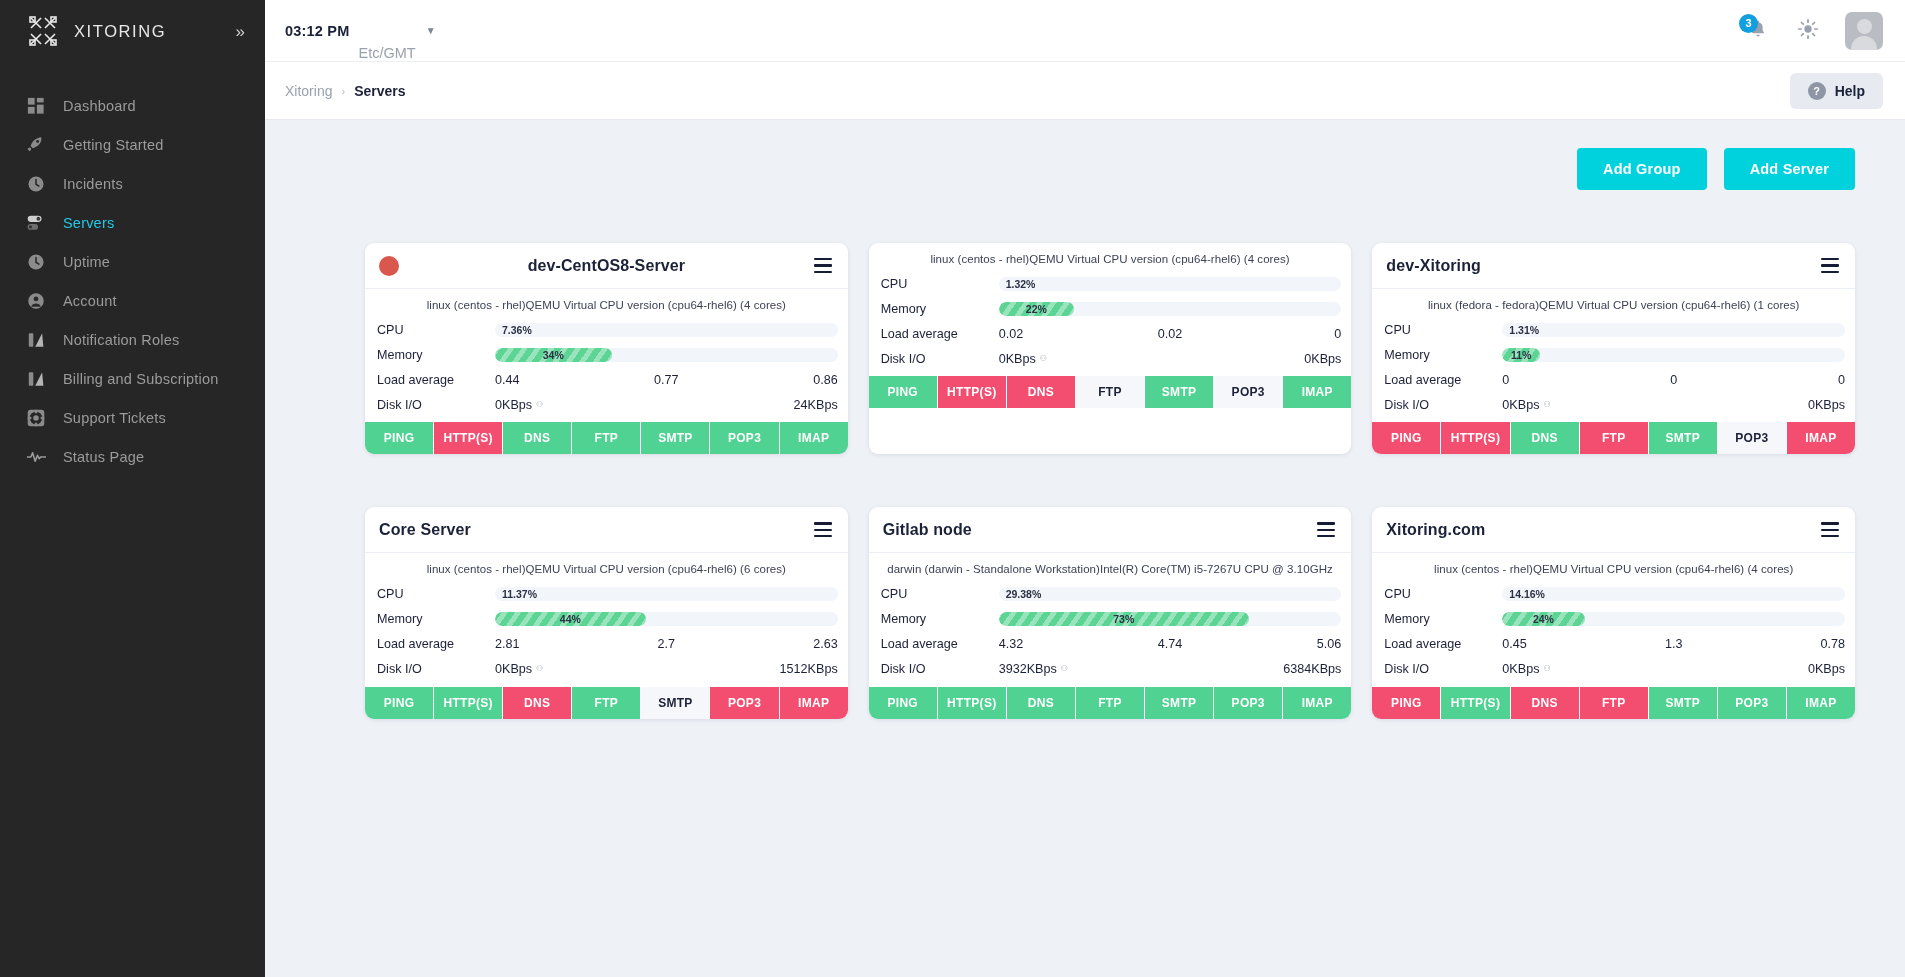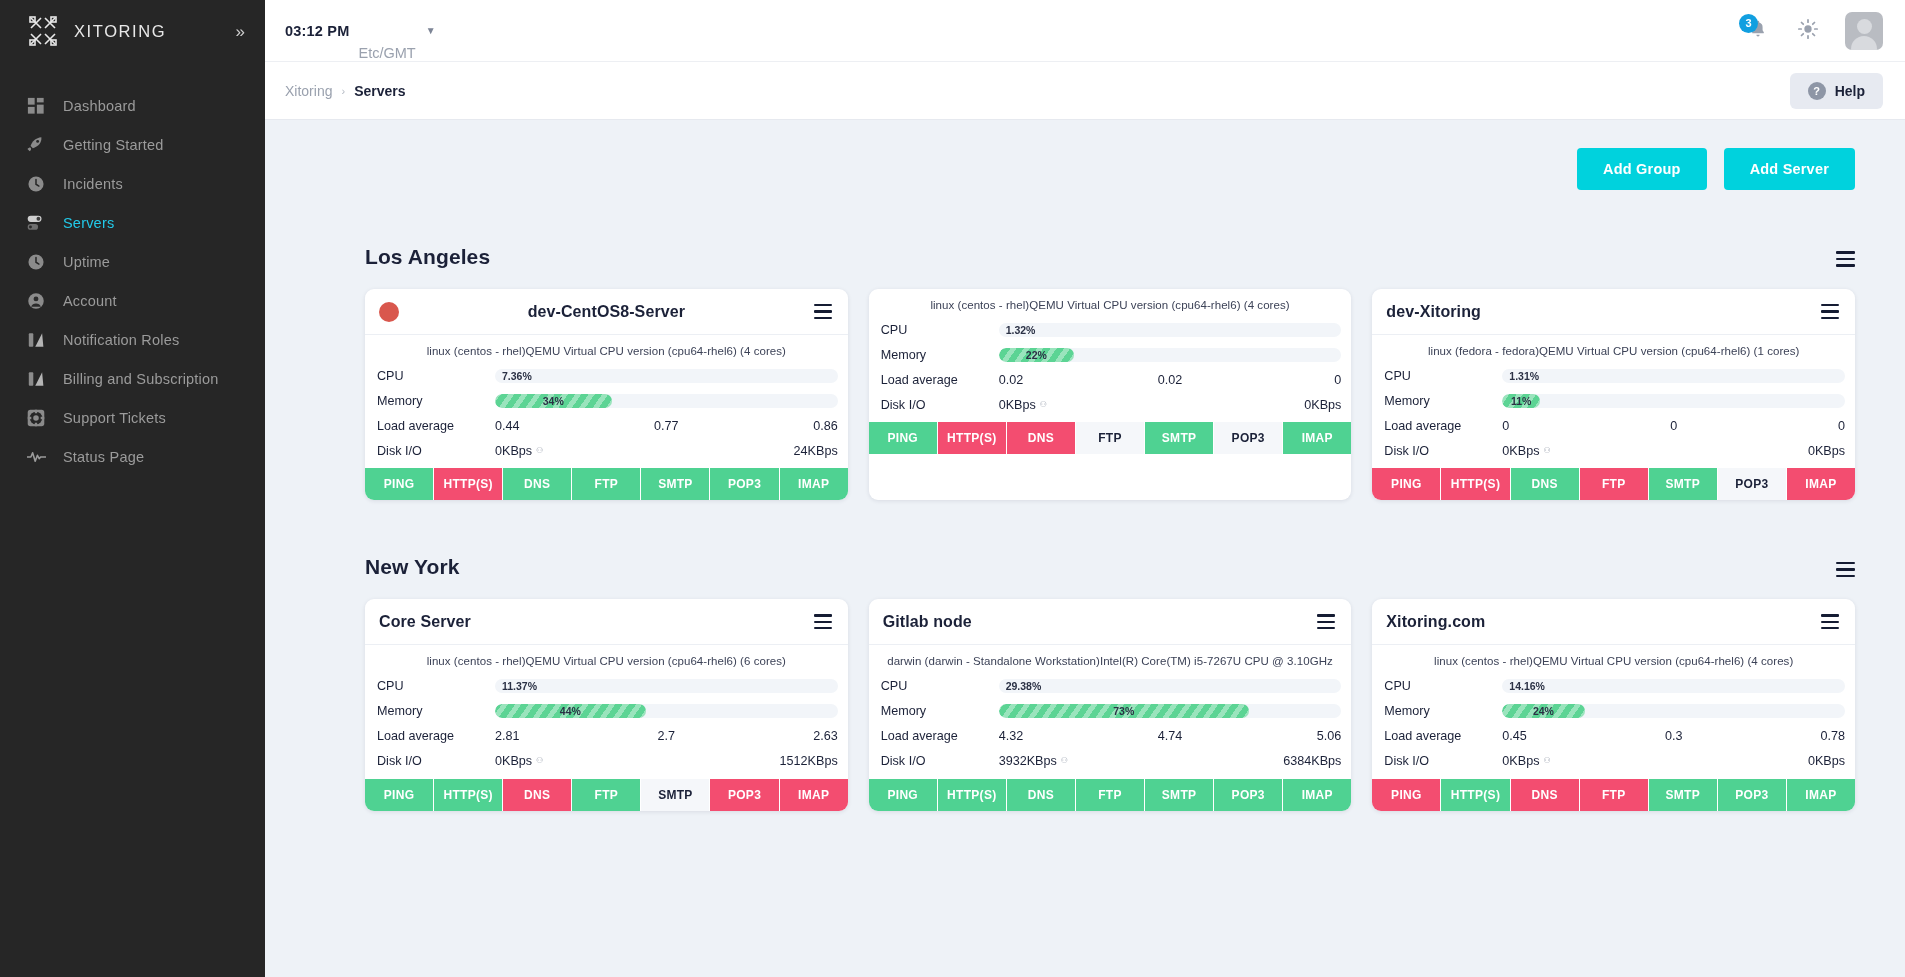--- a/index.html
+++ b/index.html
@@ -331,30 +331,20 @@
       </button>
     </div>
 
     <div class="content">
       <div class="actions">
         <button class="btn-primary">Add Group</button>
         <button class="btn-primary">Add Server</button>
       </div>
       <div id="groups-root">
           <section class="group">
-            <div class="group-head">
-              <span class="group-title">Los Angeles</span>
-              <span class="group-menu">
-                <span class="hb">
-                  <span></span>
-                  <span></span>
-                  <span></span>
-                </span>
-              </span>
-            </div>
             <div class="cards">
               <div class="card">
                 <div class="card-head">
                   <span class="status-dot" style="background:#d9574d"></span>
                   <span class="card-title centered">dev-CentOS8-Server</span>
                   <span class="card-menu">
                     <span class="hb">
                       <span></span>
                       <span></span>
                       <span></span>
@@ -492,30 +482,20 @@
                   <div class="svc up">DNS</div>
                   <div class="svc down">FTP</div>
                   <div class="svc up">SMTP</div>
                   <div class="svc off">POP3</div>
                   <div class="svc down">IMAP</div>
                 </div>
               </div>
             </div>
           </section>
           <section class="group">
-            <div class="group-head">
-              <span class="group-title">New York</span>
-              <span class="group-menu">
-                <span class="hb">
-                  <span></span>
-                  <span></span>
-                  <span></span>
-                </span>
-              </span>
-            </div>
             <div class="cards">
               <div class="card">
                 <div class="card-head">
                   <span class="card-title">Core Server</span>
                   <span class="card-menu">
                     <span class="hb">
                       <span></span>
                       <span></span>
                       <span></span>
                     </span>
@@ -637,21 +617,21 @@
                     <span class="mlabel">Memory</span>
                     <span class="mbar-wrap">
                       <span class="mbar-fill" style="width:24%"></span>
                       <span class="mbar-text" style="left:12%;transform:translateX(-50%)">24%</span>
                     </span>
                   </div>
                   <div class="mrow">
                     <span class="mlabel">Load average</span>
                     <span class="mvals">
                       <span class="mval">0.45</span>
-                      <span class="mval mid">0.3</span>
+                      <span class="mval mid">1.3</span>
                       <span class="mval right">0.78</span>
                     </span>
                   </div>
                   <div class="mrow">
                     <span class="mlabel">Disk I/O</span>
                     <span class="mvals">
                       <span class="mval"><span>0KBps</span><span class="io-ico">⚇</span></span>
                       <span class="mval right">0KBps</span>
                     </span>
                   </div>

